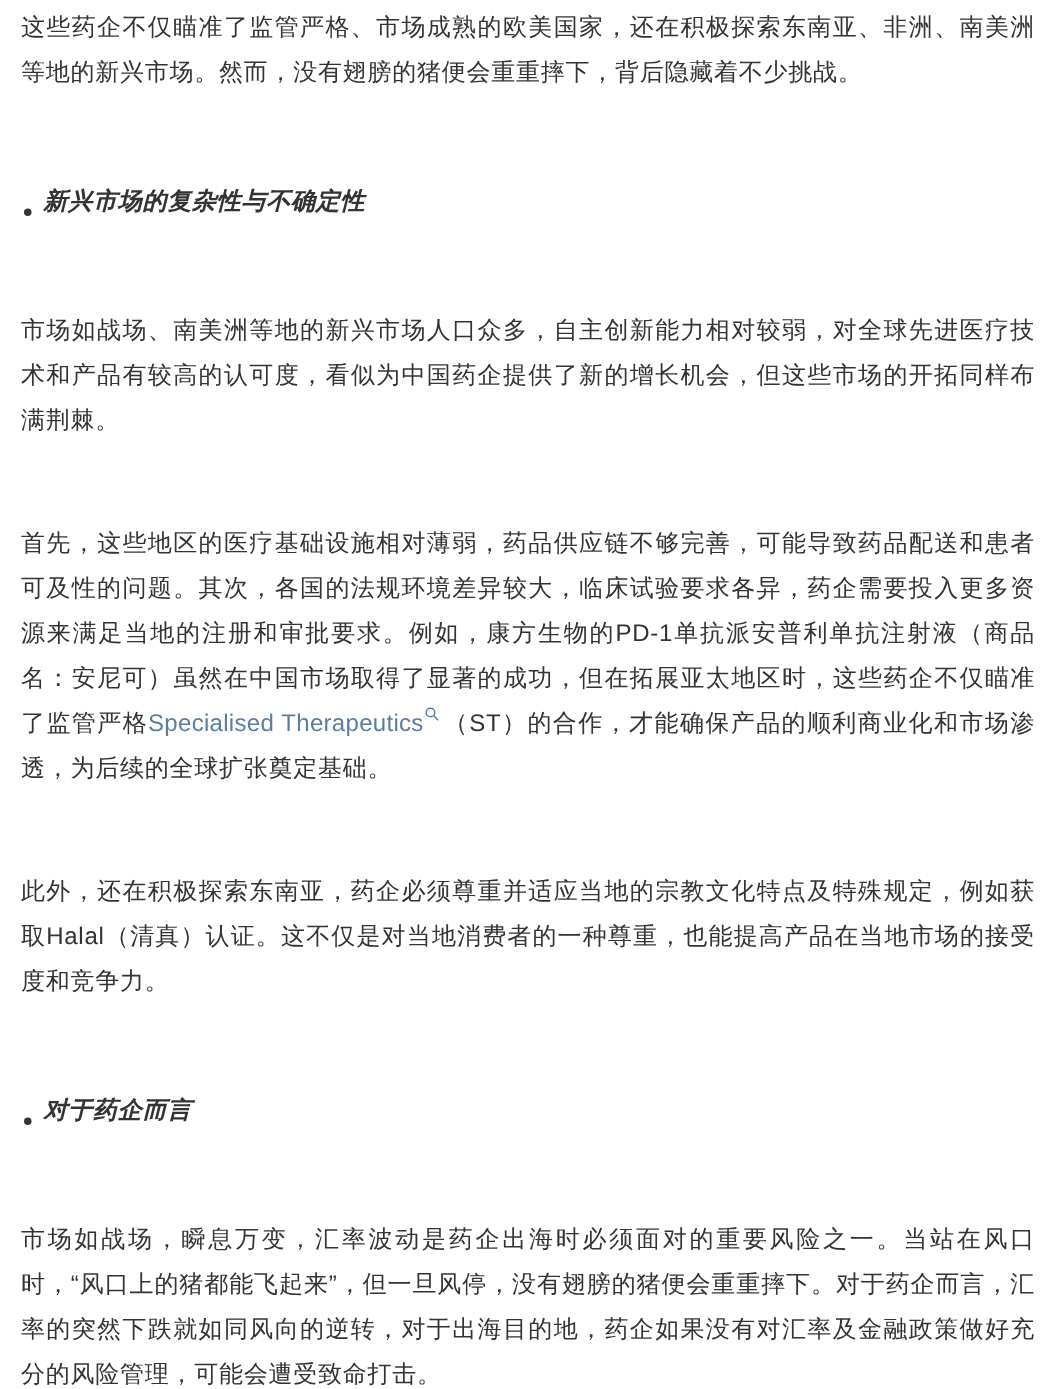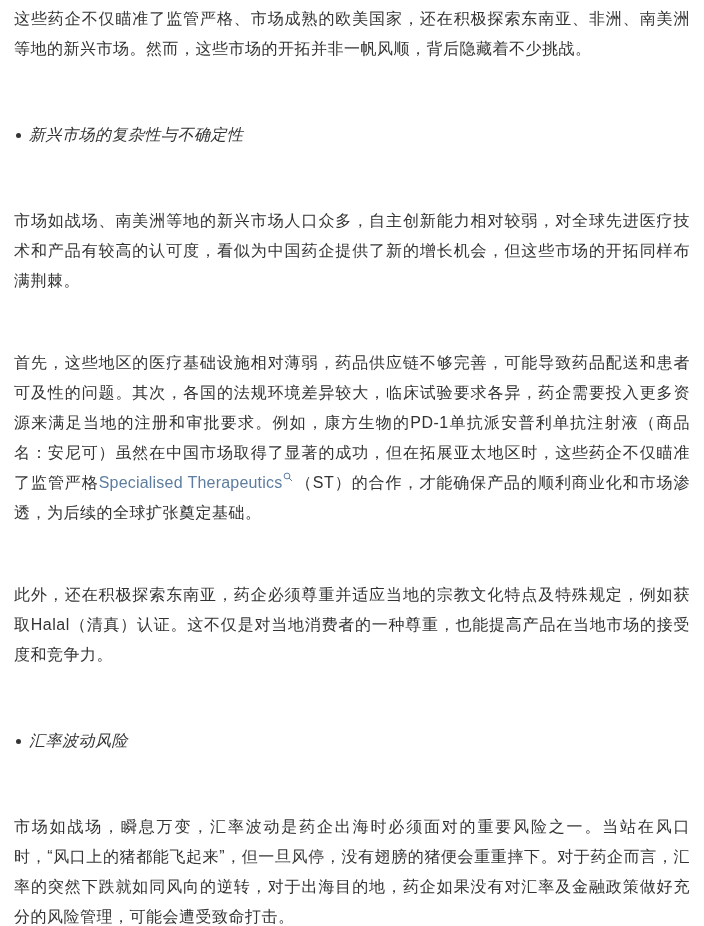--- a/index.html
+++ b/index.html
@@ -21,22 +21,22 @@
     overflow-x:hidden;
   }
   .article p{
     margin:0 0 52px 0;
     text-align:justify;
     word-break:break-all;
   }
   .topic{
     margin:56px 0;
     display:flex;
-    align-items:flex-start;
-    font-weight:400;
+    align-items:center;
+    font-weight:700;
     font-style:italic;
   }
   .topic .dot{
     flex:none;
     width:5px;
     height:5px;
     border-radius:50%;
     background:var(--text-color);
     margin:13px 8px 0 2px;
   }
@@ -53,38 +53,38 @@
     font-size:0;
     margin:0 2px 0 1px;
   }
   .search-sup svg{display:inline-block;}
 </style>
 </head>
 <body>
 
 <div class="article">
 
-  <p>这些药企不仅瞄准了监管严格、市场成熟的欧美国家，还在积极探索东南亚、非洲、南美洲等地的新兴市场。然而，这些市场的开拓并非一帆风顺，背后隐藏着不少挑战。</p>
+  <p>这些药企不仅瞄准了监管严格、市场成熟的欧美国家，还在积极探索东南亚、非洲、南美洲等地的新兴市场。然而，没有翅膀的猪便会重重摔下，背后隐藏着不少挑战。</p>
 
   <div class="topic">
     <span class="dot"></span>
     <span>新兴市场的复杂性与不确定性</span>
   </div>
 
   <p>市场如战场、南美洲等地的新兴市场人口众多，自主创新能力相对较弱，对全球先进医疗技术和产品有较高的认可度，看似为中国药企提供了新的增长机会，但这些市场的开拓同样布满荆棘。</p>
 
   <p>
     <span>首先，这些地区的医疗基础设施相对薄弱，药品供应链不够完善，可能导致药品配送和患者可及性的问题。其次，各国的法规环境差异较大，临床试验要求各异，药企需要投入更多资源来满足当地的注册和审批要求。例如，康方生物的PD-1单抗派安普利单抗注射液（商品名：安尼可）虽然在中国市场取得了显著的成功，但在拓展亚太地区时，这些药企不仅瞄准了监管严格</span><a class="st-link"><span>Specialised Therapeutics</span><span class="search-sup"><svg width="10" height="10" viewBox="0 0 20 20">
             <circle cx="8" cy="8" r="5.8" fill="none" stroke="#5d7da0" stroke-width="2"></circle>
             <line x1="12.6" y1="12.6" x2="17.6" y2="17.6" stroke="#5d7da0" stroke-width="2" stroke-linecap="round"></line>
           </svg></span></a><span>（ST）的合作，才能确保产品的顺利商业化和市场渗透，为后续的全球扩张奠定基础。</span>
   </p>
 
   <p>此外，还在积极探索东南亚，药企必须尊重并适应当地的宗教文化特点及特殊规定，例如获取Halal（清真）认证。这不仅是对当地消费者的一种尊重，也能提高产品在当地市场的接受度和竞争力。</p>
 
   <div class="topic">
     <span class="dot"></span>
-    <span>汇率波动风险</span>
+    <span>对于药企而言</span>
   </div>
 
   <p>市场如战场，瞬息万变，汇率波动是药企出海时必须面对的重要风险之一。当站在风口时，“风口上的猪都能飞起来”，但一旦风停，没有翅膀的猪便会重重摔下。对于药企而言，汇率的突然下跌就如同风向的逆转，对于出海目的地，药企如果没有对汇率及金融政策做好充分的风险管理，可能会遭受致命打击。</p>
 
 </div>
 
 </body></html>

